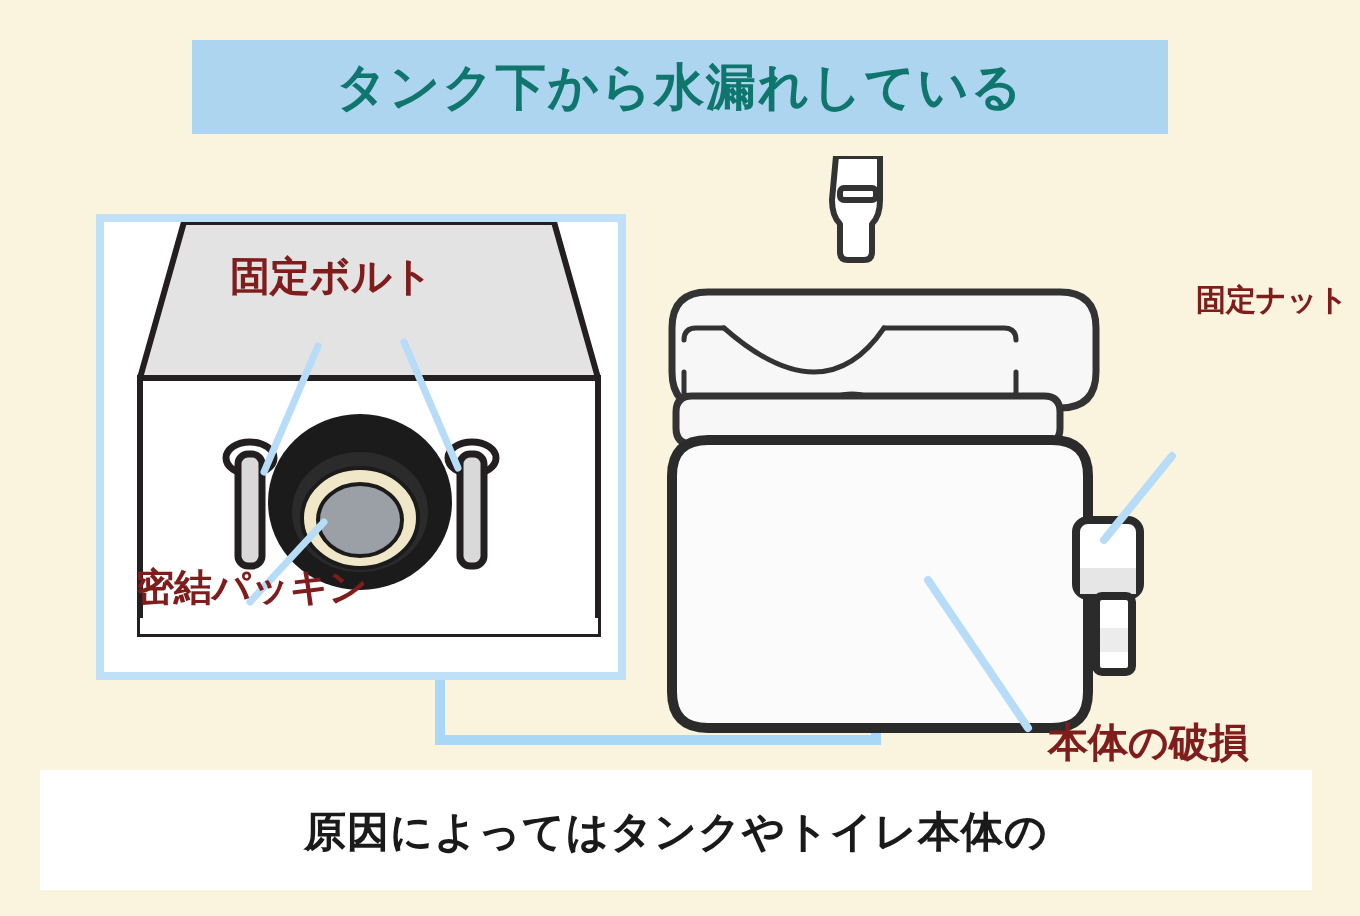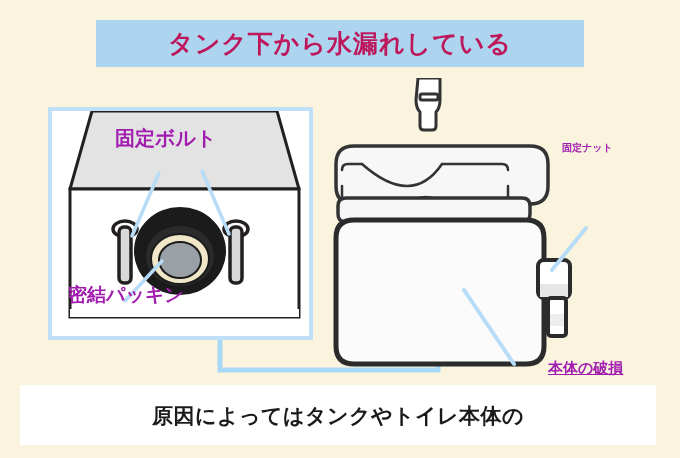--- a/index.html
+++ b/index.html
@@ -11,47 +11,47 @@
   }
   .stage{position:absolute;left:0;top:0;width:680px;height:458px;}
 
   
   .title-bar{
     position:absolute;left:96px;top:20px;width:488px;height:47px;
     background:#aed5f0;
     display:flex;align-items:center;justify-content:center;
   }
   .title-text{
-    color:#be185d;font-size:25px;font-weight:bold;
+    color:#0f766e;font-size:25px;font-weight:bold;
     letter-spacing:1px;line-height:1;
     white-space:nowrap;
   }
 
   
   .panel{
     position:absolute;left:48px;top:107px;width:265px;height:233px;
     background:#ffffff;border:4px solid #bfe0f7;box-sizing:border-box;
   }
   .panel-svg{position:absolute;left:0;top:0;}
 
   
   .bracket{position:absolute;left:0;top:0;}
 
   
   .toilet{position:absolute;left:322px;top:78px;}
 
   
   .lbl{
-    position:absolute;color:#a21caf;font-weight:bold;
+    position:absolute;color:#7f1d1d;font-weight:bold;
     white-space:nowrap;line-height:1;
   }
   .lbl-bolt{left:115px;top:128px;font-size:20px;}
   .lbl-packing{left:68px;top:285px;font-size:19px;}
-  .lbl-nut{left:562px;top:143px;font-size:10px;}
-  .lbl-damage{left:548px;top:361px;font-size:15px;text-decoration:underline;}
+  .lbl-nut{left:598px;top:143px;font-size:15px;}
+  .lbl-damage{left:524px;top:361px;font-size:20px;}
 
   
   .caption-band{
     position:absolute;left:20px;top:385px;width:636px;height:60px;
     background:#ffffff;
   }
   .caption{
     position:absolute;left:20px;top:388px;width:636px;height:56px;
     display:flex;flex-direction:column;align-items:center;justify-content:center;
     color:#1a1a1a;font-weight:bold;font-size:21px;line-height:1.25;

